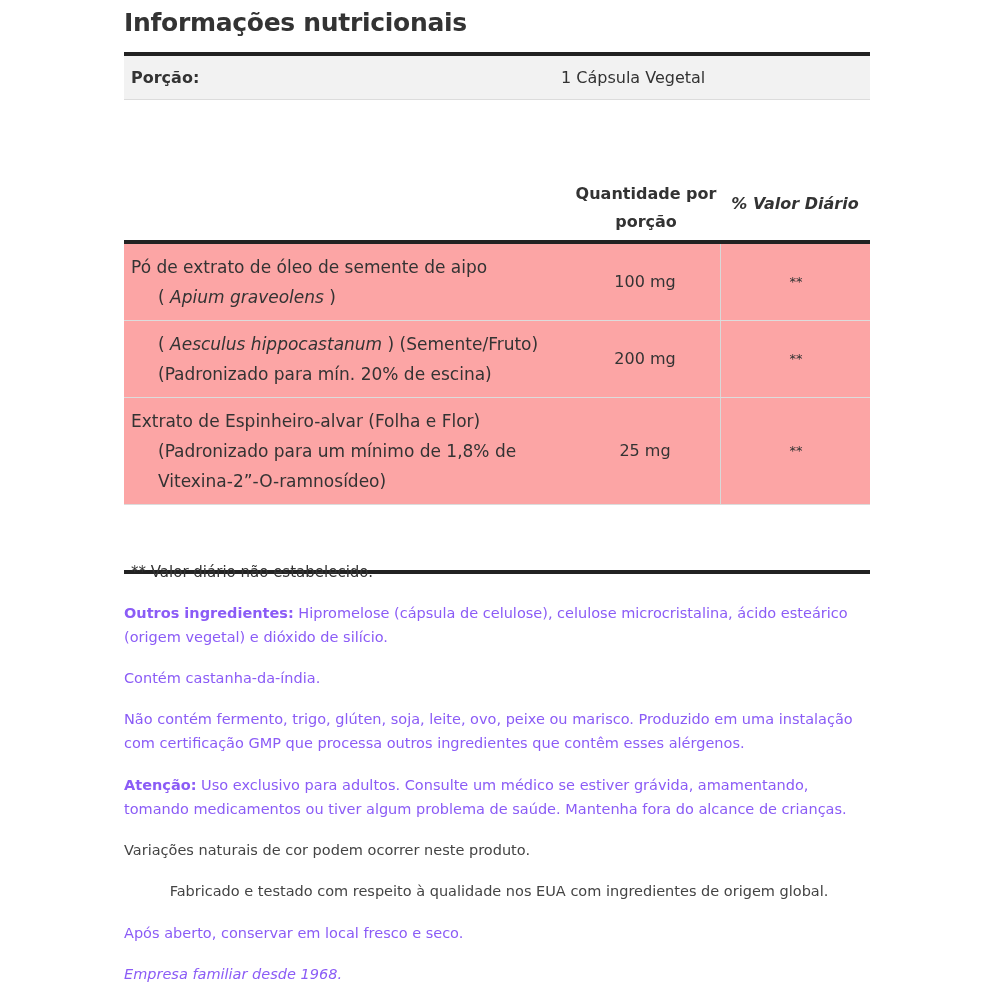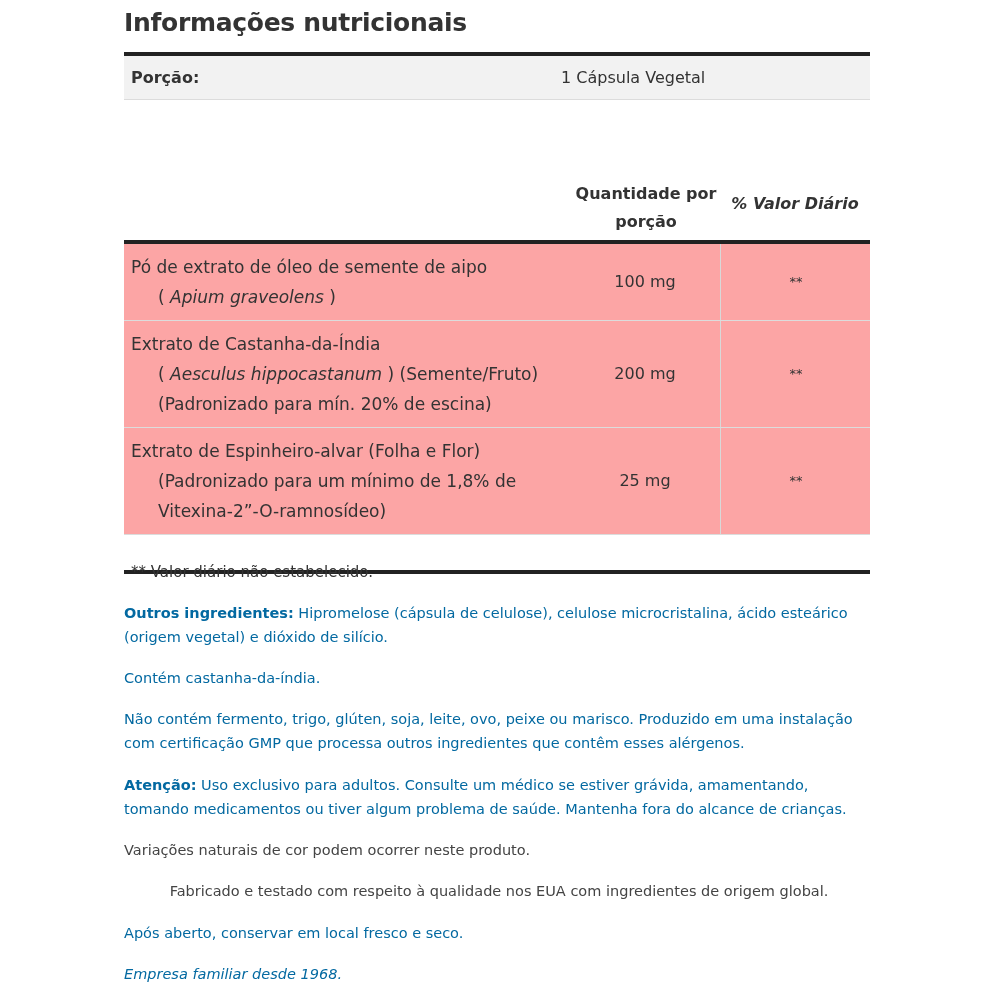--- a/index.html
+++ b/index.html
@@ -14,21 +14,21 @@
   .th-qty { position: absolute; left: 446px; width: 152px; top: 10px; text-align: center; line-height: 28px; }
   .th-dv { position: absolute; left: 598px; width: 146px; top: 24px; text-align: center; font-style: italic; }
   .tbody { position: absolute; top: 244px; left: 0; width: 746px; }
   .trow { background: #fca5a5; border-bottom: 1px solid #dcdcdc; position: relative; font-size: 17px; line-height: 30px; }
   .trow .name { padding: 8px 0 8px 7px; width: 440px; }
   .trow .name .sub { padding-left: 27px; display: block; }
   .trow .qty { position: absolute; left: 446px; width: 150px; top: 0; bottom: 0; display: flex; align-items: center; justify-content: center; font-size: 16px; }
   .trow .dv { position: absolute; left: 596px; width: 150px; top: 0; bottom: 0; border-left: 1px solid #d8d8d8; display: flex; align-items: center; justify-content: center; font-size: 13px; }
   .footnote { position: absolute; top: 530px; left: 0; width: 746px; height: 40px; border-bottom: 4px solid #222; font-size: 15px; }
   .footnote span { position: absolute; left: 7px; top: 10px; margin-top: 23px; }
-  .para { position: absolute; left: 124px; width: 750px; font-size: 14.5px; line-height: 24px; color: #0369a1; }
+  .para { position: absolute; left: 124px; width: 750px; font-size: 14.5px; line-height: 24px; color: #8b5cf6; }
   .para b { font-weight: bold; }
   .para i { font-style: italic; }
   .faded { color: #444; }
 </style>
 </head>
 <body>
 
 <div class="wrap">
   <h1>Informações nutricionais</h1>
 
@@ -51,21 +51,20 @@
     <div class="trow">
       <div class="name">
         <span>Pó de extrato de óleo de semente de aipo</span>
         <span class="sub"><span>( </span><i>Apium graveolens</i><span> )</span></span>
       </div>
       <div class="qty">100 mg</div>
       <div class="dv">**</div>
     </div>
     <div class="trow">
       <div class="name">
-        <span>Extrato de Castanha-da-Índia</span>
         <span class="sub"><span>( </span><i>Aesculus hippocastanum</i><span> ) (Semente/Fruto)</span></span>
         <span class="sub">(Padronizado para mín. 20% de escina)</span>
       </div>
       <div class="qty">200 mg</div>
       <div class="dv">**</div>
     </div>
     <div class="trow">
       <div class="name">
         <span>Extrato de Espinheiro-alvar (Folha e Flor)</span>
         <span class="sub">(Padronizado para um mínimo de 1,8% de</span>

